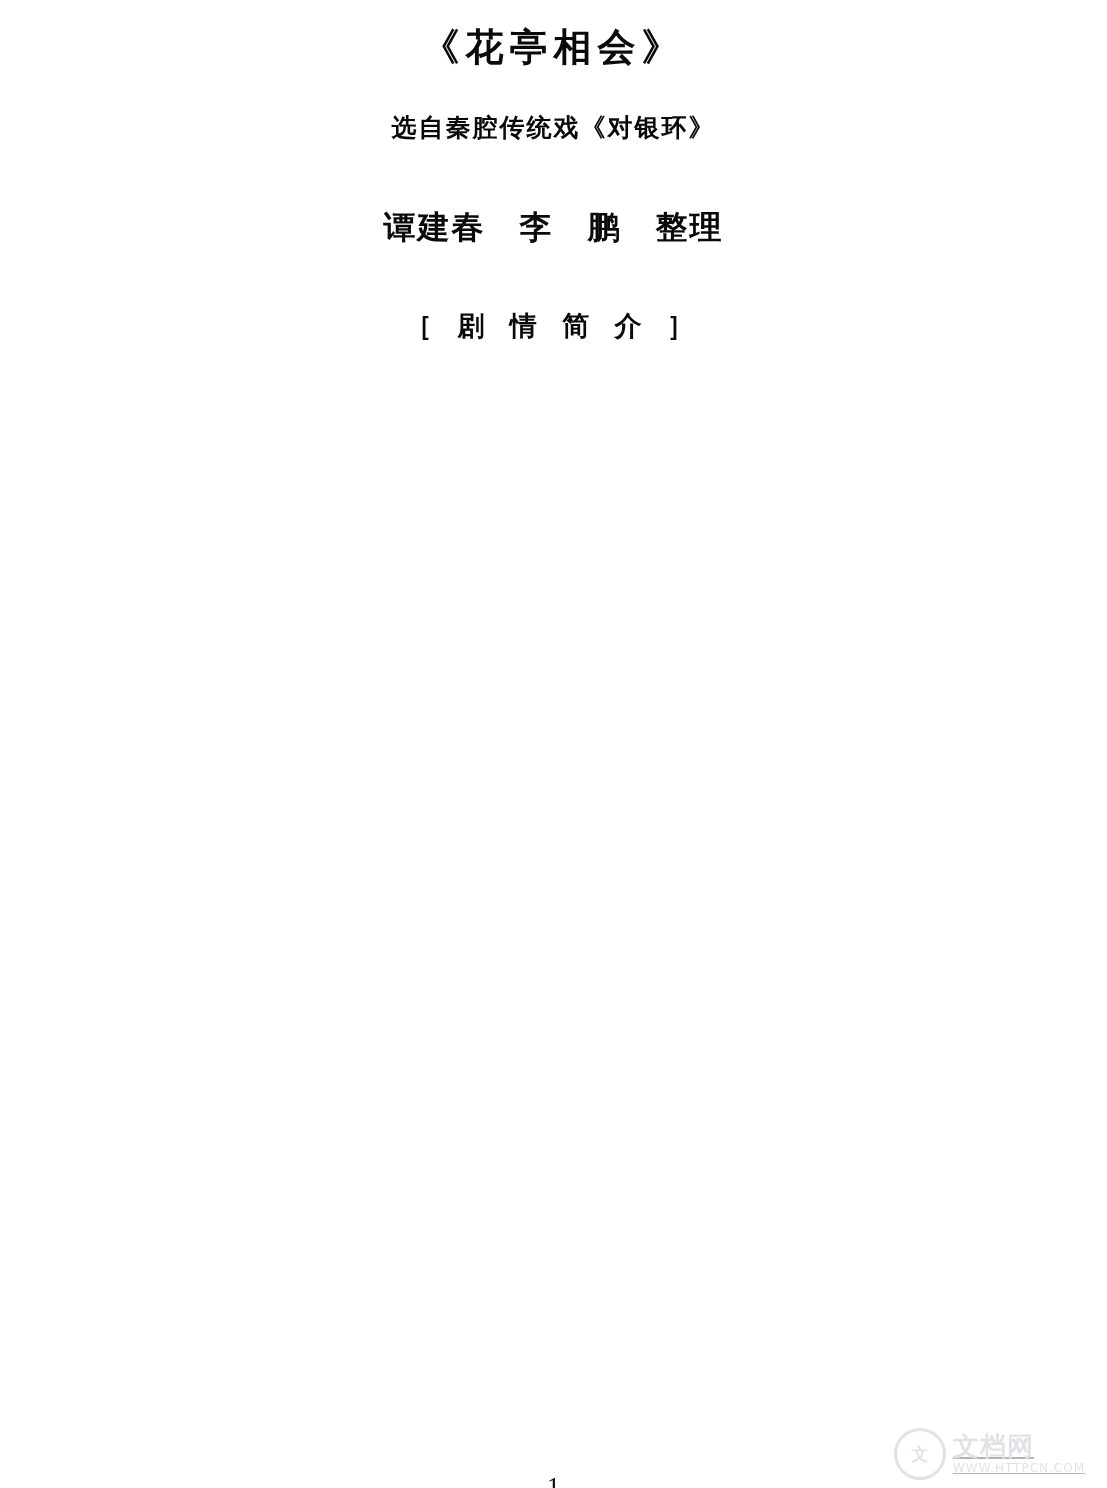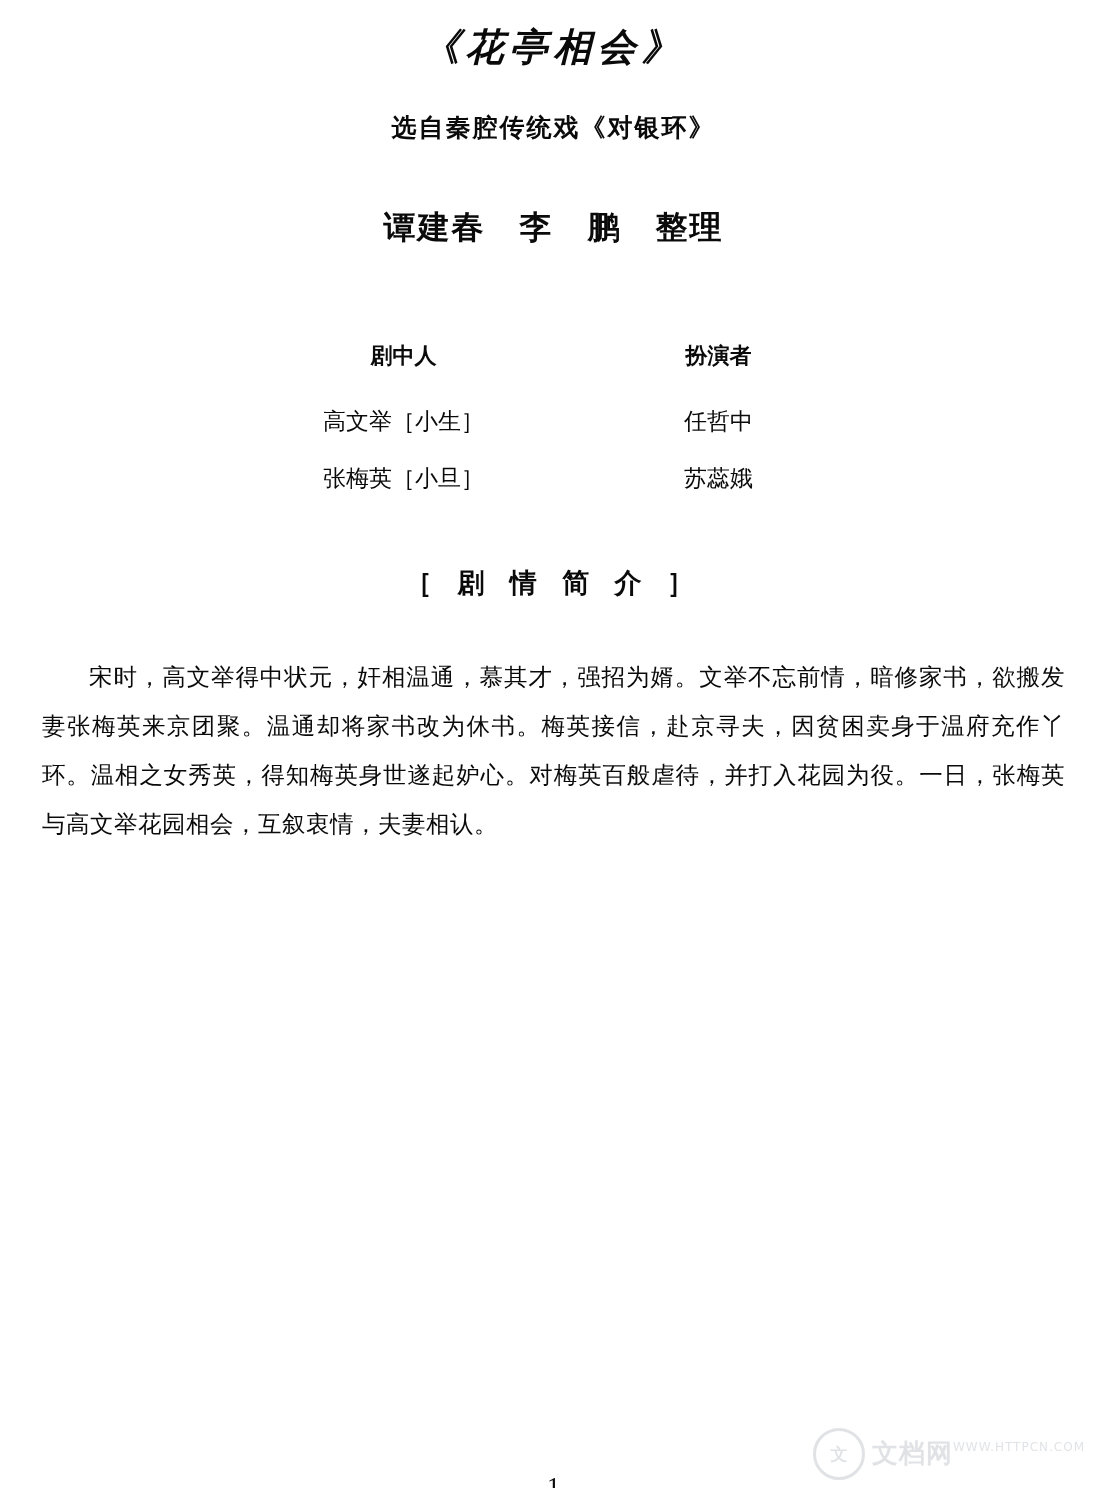--- a/index.html
+++ b/index.html
@@ -19,21 +19,20 @@
     position: relative;
     width: 1107px;
     height: 1488px;
     box-sizing: border-box;
   }
 
   .doc-title {
     text-align: center;
     font-size: 38px;
     font-weight: bold;
-    font-style: italic;
     letter-spacing: 6px;
     margin-top: 22px;
     font-family: "DejaVu Serif", "Liberation Serif", serif;
   }
 
   .doc-subtitle {
     text-align: center;
     font-size: 25px;
     font-weight: bold;
     letter-spacing: 2px;
@@ -128,22 +127,23 @@
     margin-right: 7px;
   }
   .watermark .wm-badge span {
     font-size: 17px;
     color: #9aa3ad;
     font-weight: bold;
     font-family: "DejaVu Sans", sans-serif;
   }
   .watermark .wm-text {
     display: flex;
-    flex-direction: row;
+    flex-direction: column;
     justify-content: center;
+    text-decoration: underline;
   }
   .watermark .wm-name {
     font-size: 26px;
     color: #9aa3ad;
     font-weight: bold;
     letter-spacing: 1px;
     line-height: 1.05;
     font-family: "DejaVu Sans", sans-serif;
   }
   .watermark .wm-url {
@@ -157,44 +157,23 @@
 <body>
 
 <div class="page">
 
   <h1 class="doc-title">《花亭相会》</h1>
 
   <div class="doc-subtitle">选自秦腔传统戏《对银环》</div>
 
   <div class="credits">谭建春　李　鹏　整理</div>
 
-  <div class="cast-block">
-    <table class="cast-table">
-      <thead>
-        <tr>
-          <th class="col-role">剧中人</th>
-          <th class="col-actor">扮演者</th>
-        </tr>
-      </thead>
-      <tbody>
-        <tr>
-          <td class="col-role">高文举［小生］</td>
-          <td class="col-actor">任哲中</td>
-        </tr>
-        <tr>
-          <td class="col-role">张梅英［小旦］</td>
-          <td class="col-actor">苏蕊娥</td>
-        </tr>
-      </tbody>
-    </table>
-  </div>
 
   <div class="section-heading">［ 剧 情 简 介 ］</div>
 
-  <p class="synopsis">宋时，高文举得中状元，奸相温通，慕其才，强招为婿。文举不忘前情，暗修家书，欲搬发妻张梅英来京团聚。温通却将家书改为休书。梅英接信，赴京寻夫，因贫困卖身于温府充作丫环。温相之女秀英，得知梅英身世遂起妒心。对梅英百般虐待，并打入花园为役。一日，张梅英与高文举花园相会，互叙衷情，夫妻相认。</p>
 
   <div class="page-number">1</div>
 
   <div class="watermark">
     <div class="wm-badge">
       <span>文</span>
     </div>
     <div class="wm-text">
       <div class="wm-name">文档网</div>
       <div class="wm-url">WWW.HTTPCN.COM</div>

